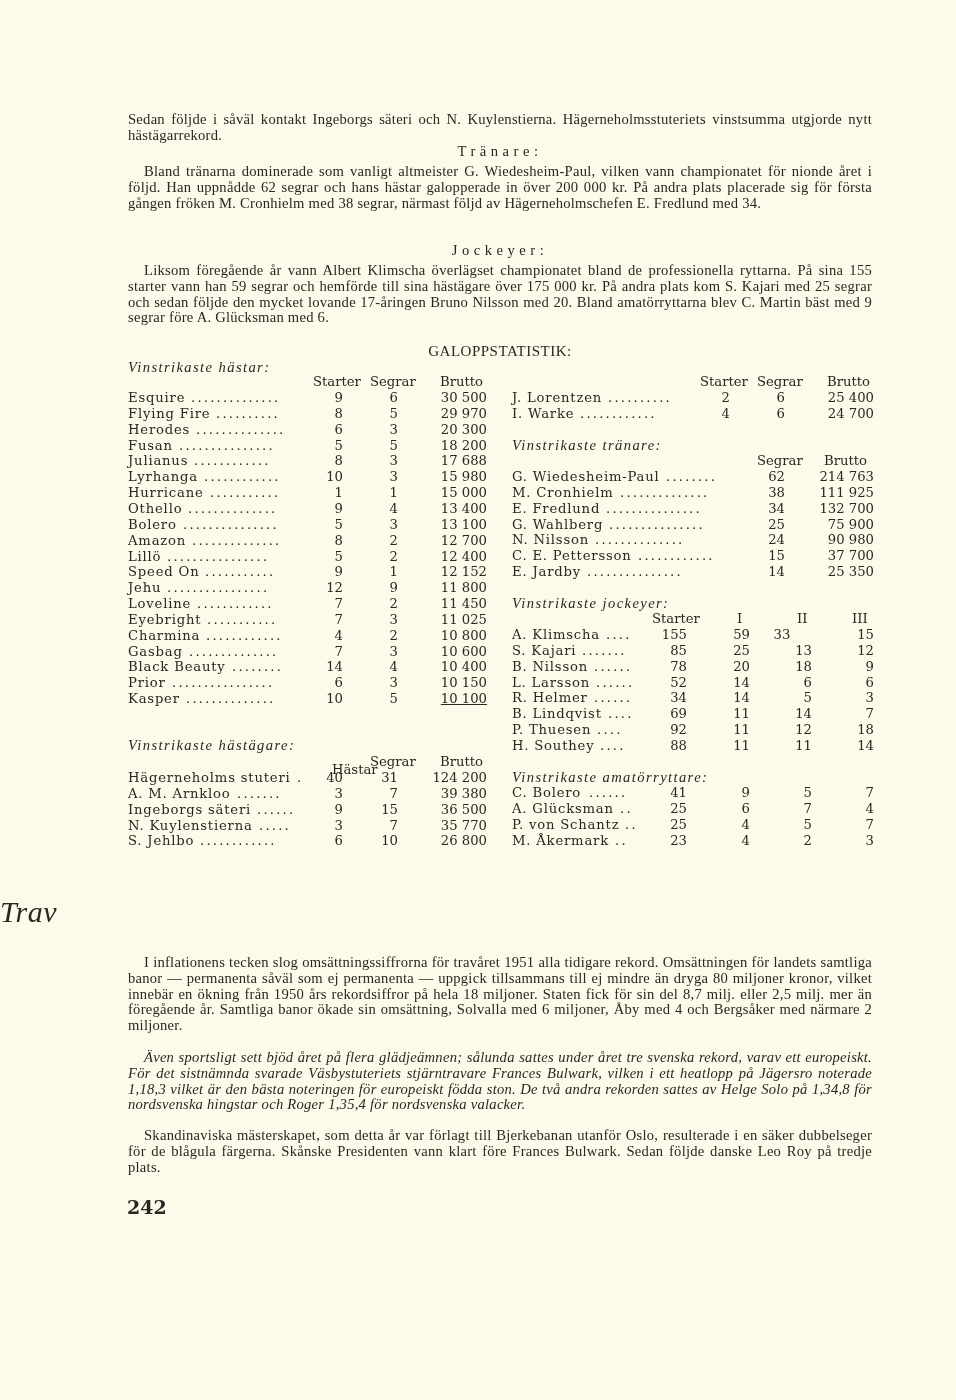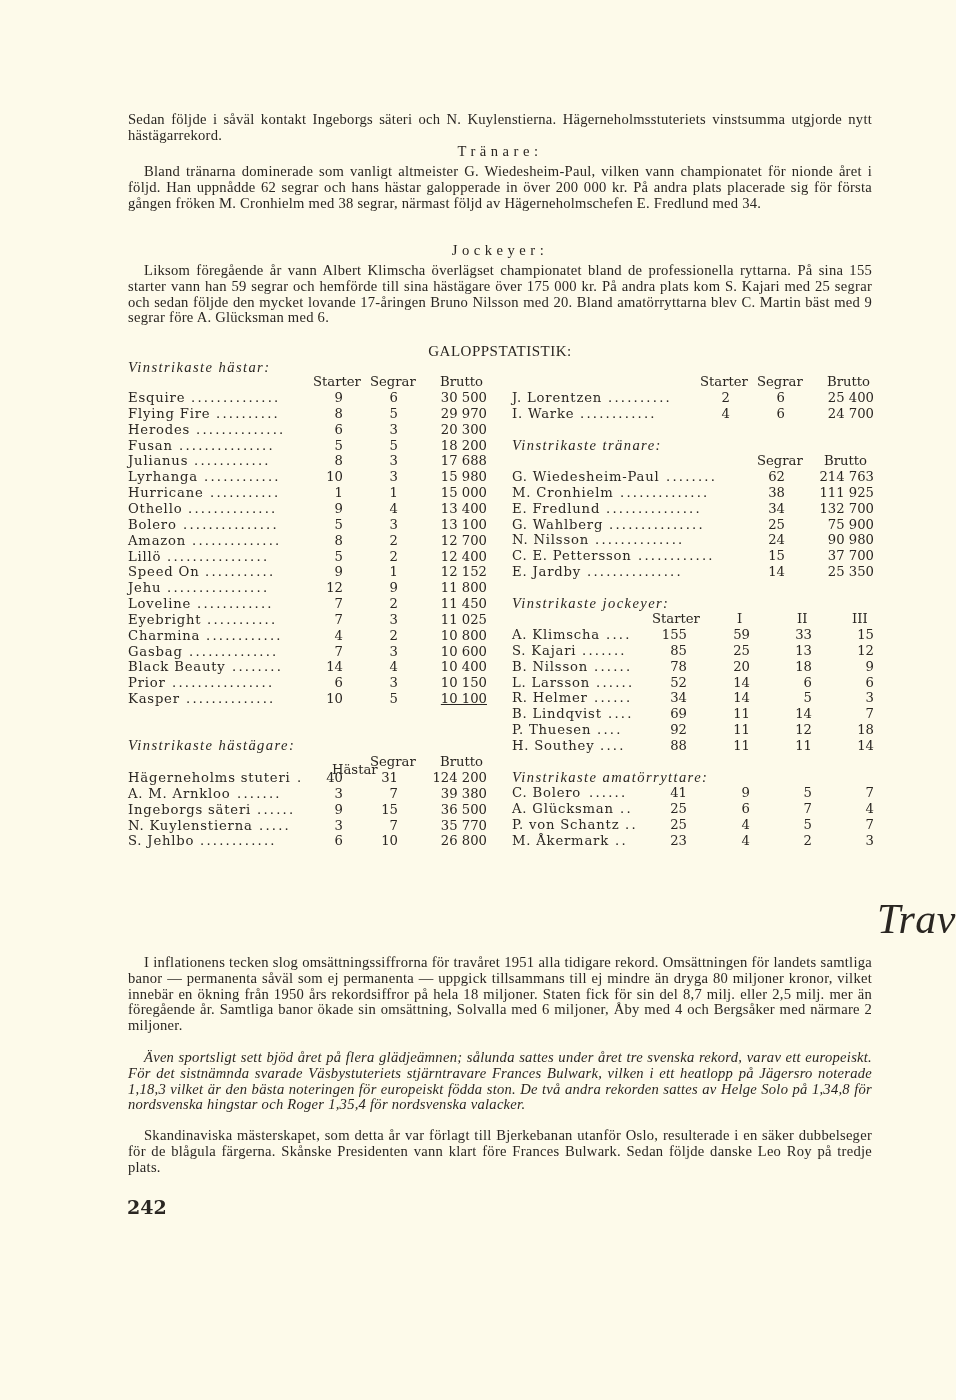--- a/index.html
+++ b/index.html
@@ -32,22 +32,22 @@
     position: absolute; font-family: "Liberation Serif", serif; font-style: italic;
     font-size: 14.6px; letter-spacing: 1.4px;
   }
   .tbl { position: absolute; font-family: "DejaVu Serif", serif; font-size: 13.2px; }
   .row { position: absolute; left: 0; height: 16px; white-space: nowrap; }
   .row span { position: absolute; top: 0; }
   .name { left: 0; letter-spacing: 0.8px; }
   .num { text-align: right; }
   .hdr span { position: absolute; top: 0; }
   .title-trav {
-    position: absolute; left: 0; width: 956px; top: 895px; text-align: right;
-    font-family: "Liberation Serif", serif; font-style: italic; font-size: 42px;
+    position: absolute; left: 0; width: 956px; top: 895px; text-align: left;
+    font-family: "Liberation Serif", serif; font-style: italic; font-size: 30px;
     letter-spacing: 0.5px;
   }
   .pagenum {
     position: absolute; left: 127px; top: 1196px;
     font-family: "DejaVu Serif", serif; font-weight: bold; font-size: 19px;
   }
 </style>
 </head>
 <body>
 
@@ -342,21 +342,21 @@
       <span style="left:140px;">Starter</span>
       <span style="left:225px;">I</span>
       <span style="left:285px;">II</span>
       <span style="left:340px;">III</span>
     </div>
   <div class="row" style="top: 16px;">
         <span class="name">A. Klimscha</span>
         <span class="dots" style="left: 94px; letter-spacing: 2.2px;">....</span>
         <span class="num" style="right: 0px; left: 115px; width: 60px;">155</span>
         <span class="num" style="right: 0px; left: 178px; width: 60px;">59</span>
-        <span class="num" style="right: 0px; left: 240px; width: 60px;">33</span>
+        <span class="num" style="right: 0px; left: 240px; width: 60px; text-align: center;">33</span>
         <span class="num" style="right: 0px; left: 302px; width: 60px;">15</span>
       </div>
       <div class="row" style="top: 31.85px;">
         <span class="name">S. Kajari</span>
         <span class="dots" style="left: 70px; letter-spacing: 2.2px;">.......</span>
         <span class="num" style="right: 0px; left: 115px; width: 60px;">85</span>
         <span class="num" style="right: 0px; left: 178px; width: 60px;">25</span>
         <span class="num" style="right: 0px; left: 240px; width: 60px;">13</span>
         <span class="num" style="right: 0px; left: 302px; width: 60px;">12</span>
       </div>

